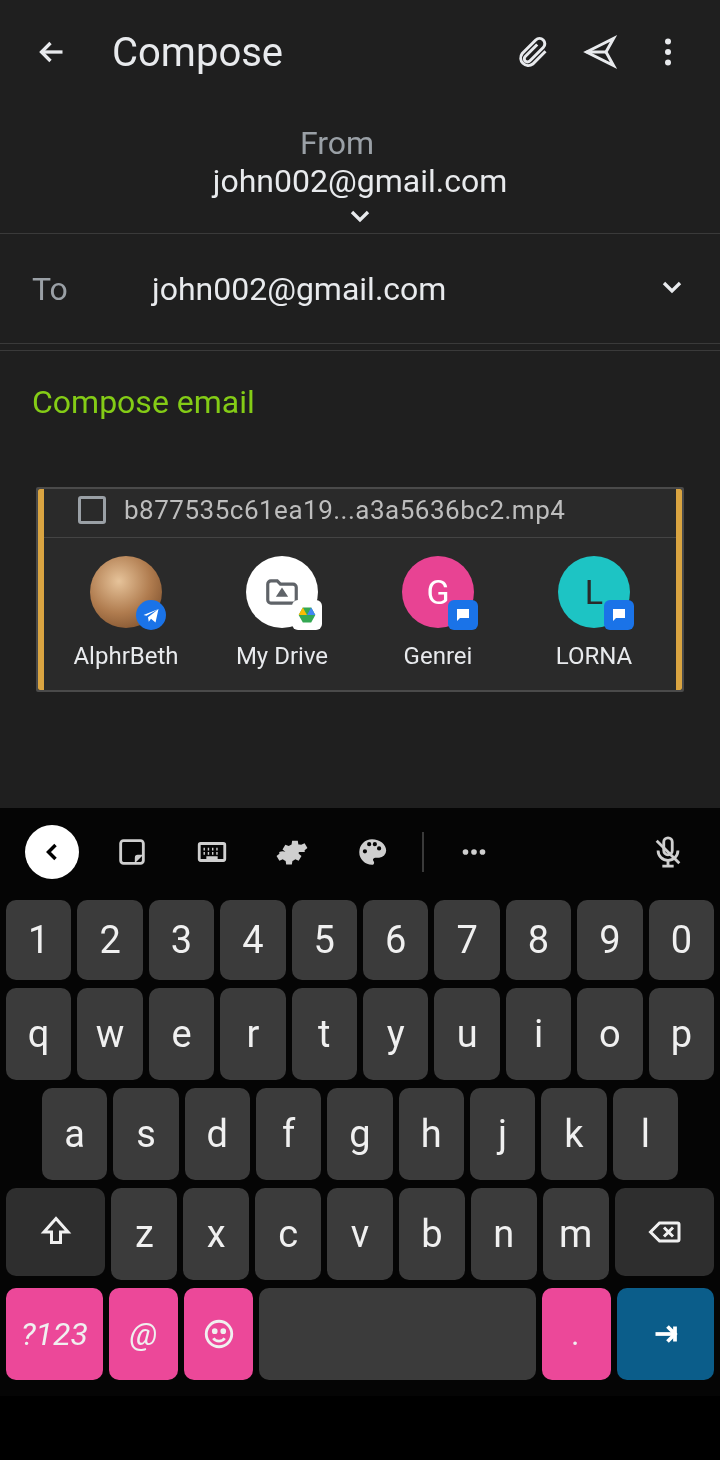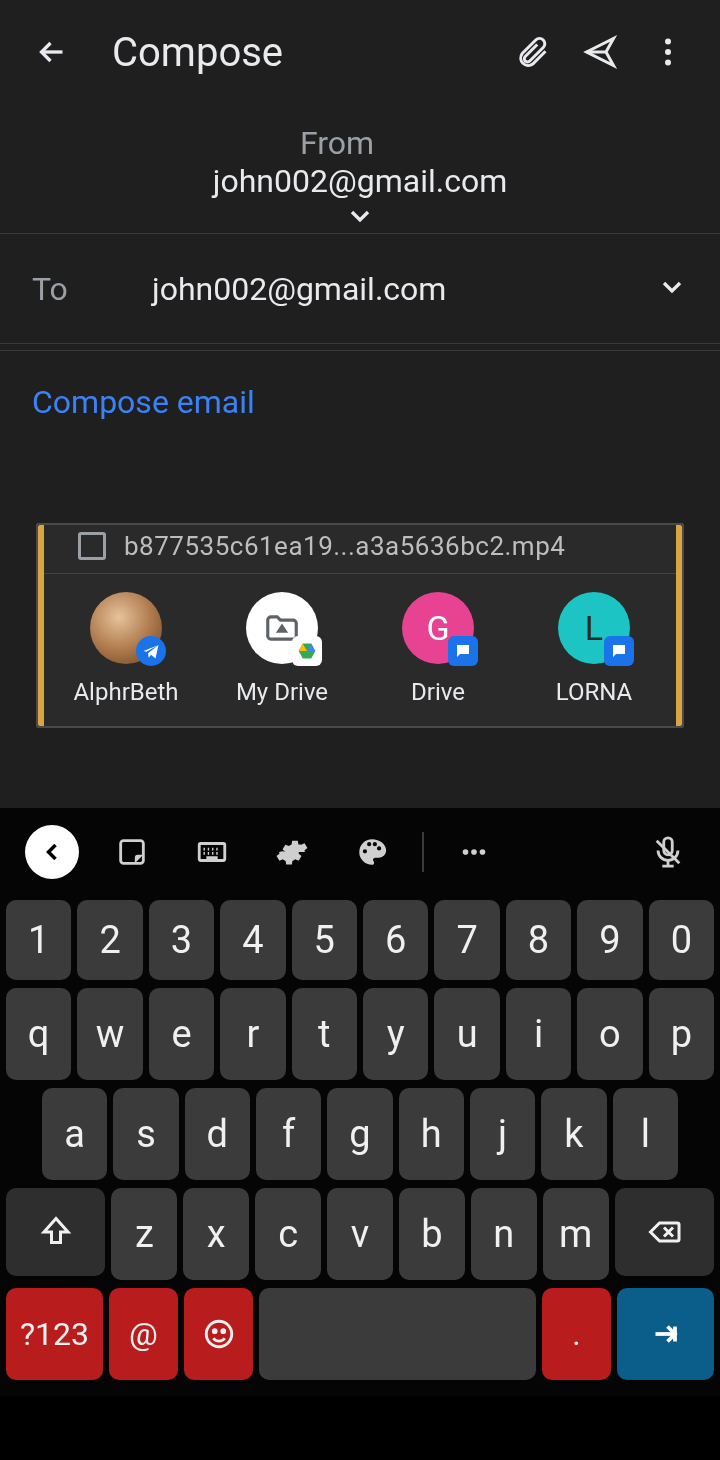--- a/index.html
+++ b/index.html
@@ -17,25 +17,25 @@
   .field .label { font-size: 32px; color: #9aa0a6; margin-right: 40px; min-width: 80px; }
   .field .value { font-size: 32px; color: #e8eaed; flex: 1; }
   .field .chev { color: #e8eaed; }
   .field .chev svg { width: 32px; height: 32px; }
   .first-field { margin-top: 20px; flex-direction: column; }
 
   .subject-wrap { border: 6px solid #ff0000; margin: 4px 10px 0 10px; height: 96px; display: flex; align-items: center; padding: 0 20px; }
   .subject-wrap .value { font-size: 34px; color: #e8eaed; }
   .subject-divider { border-bottom: 1px solid #3a3a3a; margin-top: 6px; }
 
-  .body-area { padding: 32px; font-size: 32px; color: #3b82f6; }
+  .body-area { padding: 32px; font-size: 32px; color: #84cc16; }
 
   
   .attach-wrap { margin: 34px 36px 0 36px; }
-  .attach-card { background: #2a2a2a; border: 2px solid #4a4a4a; border-radius: 2px; position: relative; padding-bottom: 20px; margin-top: 36px; }
+  .attach-card { background: #2a2a2a; border: 2px solid #4a4a4a; border-radius: 2px; position: relative; padding-bottom: 20px; }
   .attach-card::before { content:""; position:absolute; top:0; left:0; width:6px; height:100%; background:#d9a441; border-top-left-radius:2px; border-bottom-left-radius:2px;}
   .attach-card::after { content:""; position:absolute; top:0; right:0; width:6px; height:100%; background:#d9a441; border-top-right-radius:2px; border-bottom-right-radius:2px;}
   .attach-top { display:flex; align-items:center; gap:18px; padding:6px 40px 12px 40px; border-bottom:1px solid #444; }
   .attach-top .chk { width:28px; height:28px; border:3px solid #9aa0a6; border-radius:3px; }
   .attach-top .fname { font-size:26px; color:#bdbdbd; letter-spacing:0.5px; }
   .share-row { display:flex; justify-content:space-around; padding:18px 10px 0 10px; }
   .share-item { display:flex; flex-direction:column; align-items:center; gap:14px; width:140px; }
   .share-circle { width:72px; height:72px; border-radius:50%; display:flex; align-items:center; justify-content:center; font-size:34px; font-weight:400; color:#fff; position:relative; }
   .share-circle .badge { position:absolute; bottom:-2px; right:-4px; width:30px; height:30px; border-radius:6px; display:flex; align-items:center; justify-content:center; }
   .share-label { font-size:24px; color:#e8eaed; }
@@ -47,21 +47,21 @@
   .kb-tbtn svg { width:34px; height:34px; }
   .kb-chevcircle { width:54px; height:54px; border-radius:50%; background:#fff; display:flex; align-items:center; justify-content:center; color:#000; }
   .kb-chevcircle svg { width:28px; height:28px; }
   .kb-sep { width:2px; height:40px; background:#3a3a3a; margin:0 6px; }
   .kb-rows { padding:0 4px 12px 4px; }
   .kb-row { display:flex; gap:6px; padding:4px 2px; justify-content:center; }
   .key { background:#3b3b3b; color:#f0f0f0; border-radius:10px; height:88px; display:flex; align-items:center; justify-content:center; font-size:38px; flex:1; }
   .key.num { height:80px; font-size:38px; }
   .key.letter { height:92px; font-size:38px; }
   .key.shift, .key.bksp { flex:1.4; background:#2e2e2e; }
-  .key.special { background:#b91c1c; }
+  .key.special { background:#ec4899;font-style:italic; }
   .key.space { flex:4; background:#3b3b3b; }
   .key.enter { flex:1.4; background:#0b5d8a; }
   .key.enter svg, .key.shift svg, .key.bksp svg { width:36px; height:36px; }
   .row2pad { padding:4px 38px; }
   .bottom-row .key { height:92px; font-size:32px; }
   .bottom-row .key.sym { flex:1.4; }
   .bottom-row .key.at { flex:1; }
   .bottom-row .key.emoji { flex:1; }
   .bottom-row .key.period { flex:1; }
 </style>
@@ -154,21 +154,21 @@
               </div>
             </div>
             <div class="share-label">My Drive</div>
           </div>
           <div class="share-item">
             <div class="share-circle" style="background: rgb(232, 67, 147); color: rgb(255, 255, 255);">G<div class="badge" style="background: rgb(26, 115, 232);">
                 <svg width="18" height="18" viewBox="0 0 24 24" fill="#fff">
                   <path d="M4 4h16v12H8l-4 4V4z"></path>
                 </svg>
               </div></div>
-            <div class="share-label">Drive</div>
+            <div class="share-label">Genrei</div>
           </div>
           <div class="share-item">
             <div class="share-circle" style="background: rgb(29, 196, 196); color: rgb(42, 42, 42);">L<div class="badge" style="background: rgb(26, 115, 232);">
                 <svg width="18" height="18" viewBox="0 0 24 24" fill="#fff">
                   <path d="M4 4h16v12H8l-4 4V4z"></path>
                 </svg>
               </div></div>
             <div class="share-label">LORNA</div>
           </div>
         </div>

